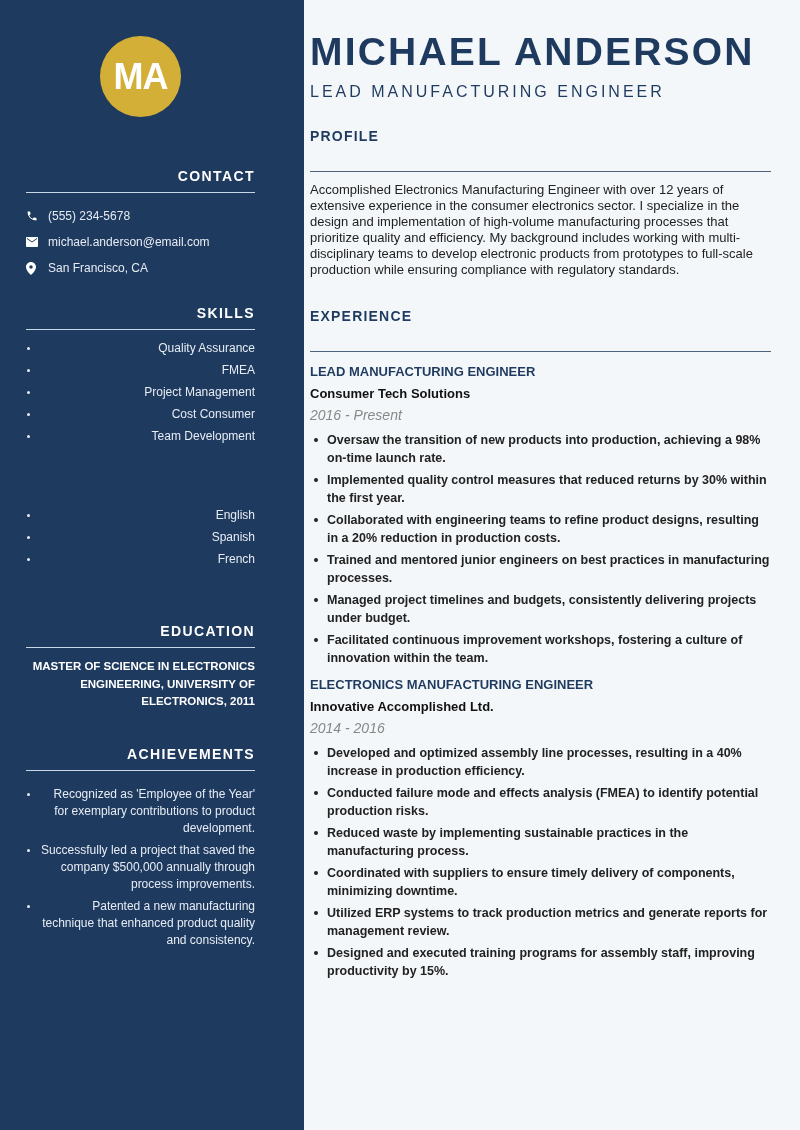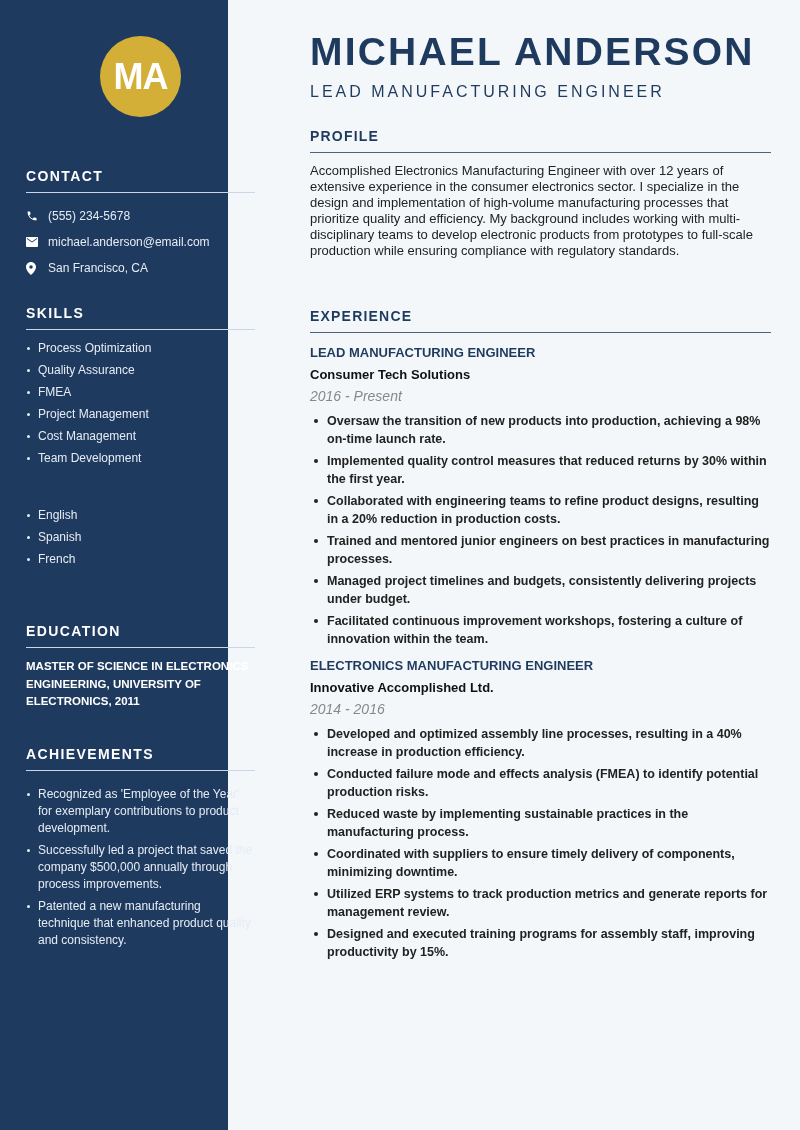--- a/index.html
+++ b/index.html
@@ -5,24 +5,25 @@
     * { box-sizing: border-box; margin: 0; padding: 0; }
     html, body { width: 800px; height: 1130px; }
     body {
       font-family: "Liberation Sans", "DejaVu Sans", sans-serif;
       background: #f4f7f9;
       position: relative;
       overflow: hidden;
     }
     .sidebar {
       position: absolute; left: 0; top: 0;
-      width: 228px; height: 1130px;
+      width: 304px; height: 1130px;
       background: #1f3a5f;
       color: #ffffff;
       padding: 12px 26px;
+      text-align: right;
     }
     .avatar {
       position: absolute; left: 100px; top: 36px;
       width: 81px; height: 81px; border-radius: 50%;
       background: #d4af37;
       display: flex; align-items: center; justify-content: center;
       color: #ffffff; font-weight: bold; font-size: 36px; letter-spacing: -1px;
     }
     .side-section { position: absolute; left: 26px; width: 229px; }
     .side-heading {
@@ -57,21 +58,21 @@
       font-size: 39px; font-weight: bold; letter-spacing: 2.2px; color: #1f3a5f;
       white-space: nowrap;
     }
     .title {
       position: absolute; top: 83px; left: 0;
       font-size: 16px; letter-spacing: 3px; color: #1f3a5f; white-space: nowrap;
     }
     .main-section { position: absolute; left: 0; width: 461px; }
     .main-heading {
       font-size: 14px; font-weight: bold; letter-spacing: 1.2px; color: #1f3a5f;
-      padding-bottom: 8px; border-bottom: 1.2px solid #50637c;
+      padding-bottom: 27px; border-bottom: 1.2px solid #50637c;
     }
     .profile-text {
       margin-top: 10px; font-size: 13px; line-height: 16px; color: #222;
     }
     .job { margin-top: 12px; }
     .job-title { font-size: 13px; font-weight: bold; color: #1f3a5f; }
     .job-company { font-size: 13px; font-weight: bold; color: #111; margin-top: 7px; }
     .job-dates { font-size: 14px; font-style: italic; color: #888; margin-top: 6px; }
     .job-bullets { list-style: none; margin-top: 8px; }
     .job-bullets li {
@@ -117,25 +118,24 @@
             </svg>
         </span>
         <span>San Francisco, CA</span>
       </li>
     </ul>
   </section>
 
   <section class="side-section" style="top:305px;">
     <h2 class="side-heading">SKILLS</h2>
     <ul class="bullets">
-      <li>Process Optimization</li>
       <li>Quality Assurance</li>
       <li>FMEA</li>
       <li>Project Management</li>
-      <li>Cost Management</li>
+      <li>Cost Consumer</li>
       <li>Team Development</li>
     </ul>
   </section>
 
   <section class="side-section" style="top:497px;">
     <ul class="bullets">
       <li>English</li>
       <li>Spanish</li>
       <li>French</li>
     </ul>

